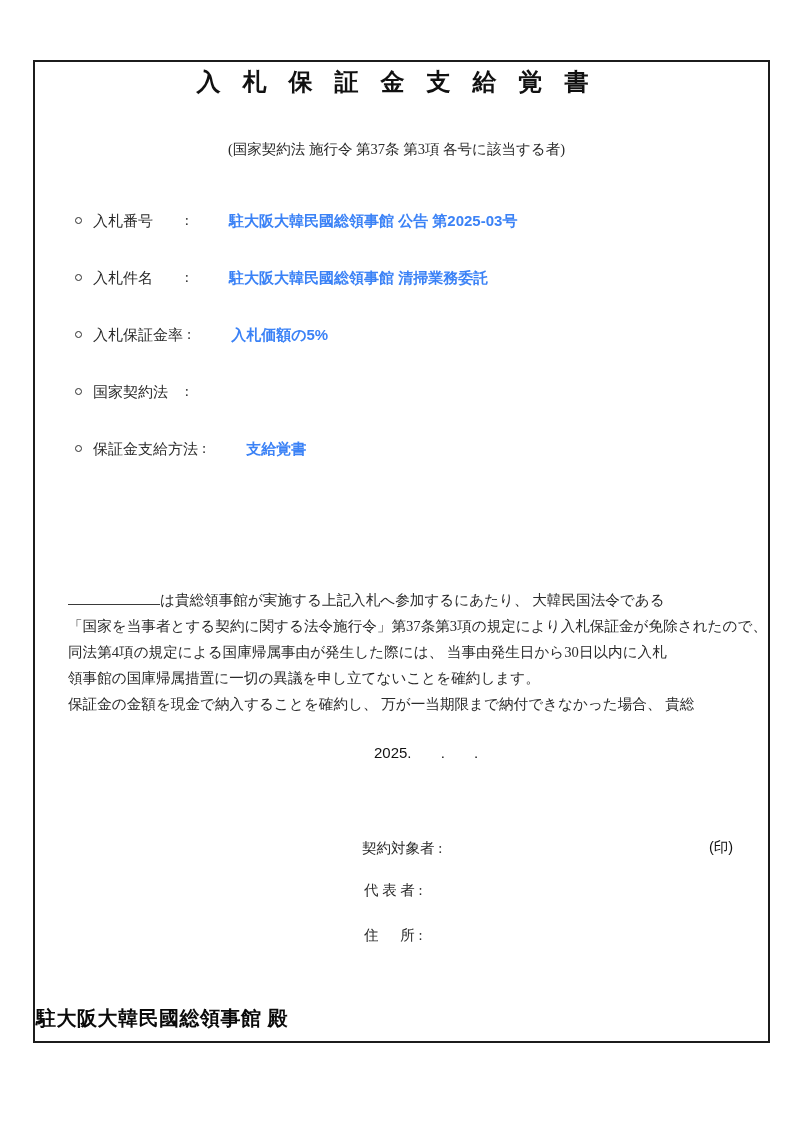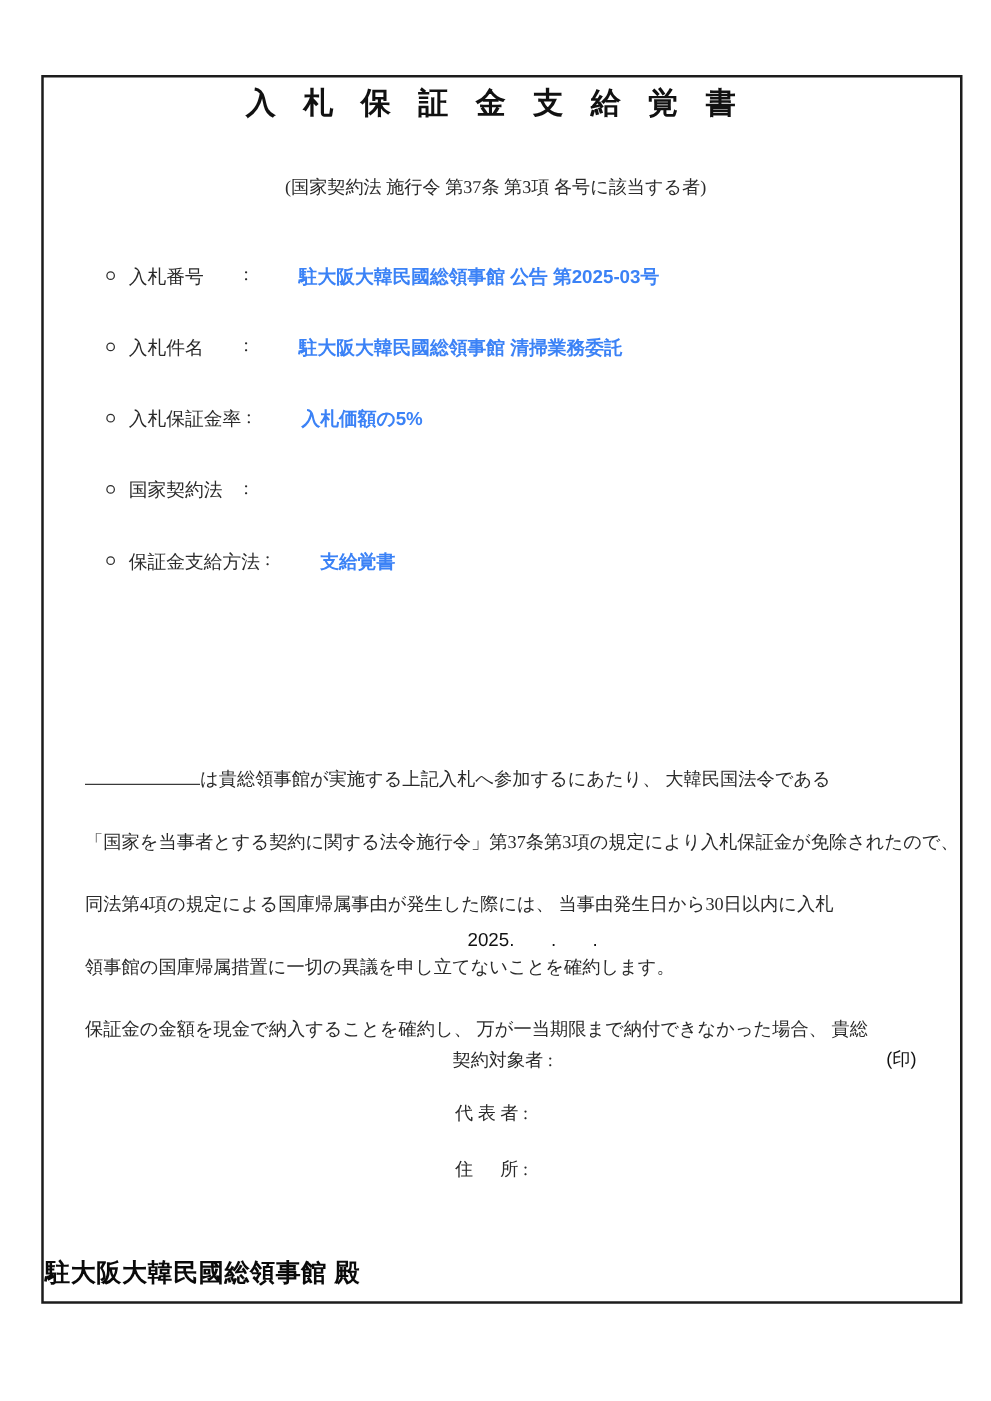--- a/index.html
+++ b/index.html
@@ -39,21 +39,21 @@
     left: 0;
     width: 100%;
     text-align: center;
     font-size: 14.5px;
     color: #2a2a2a;
     white-space: pre;
     margin-top: 24px;
   }
   .items {
     position: absolute;
-    left: 85px;
+    left: 75px;
     top: 212px;
     width: 640px;
   }
   .item-row {
     display: flex;
     align-items: flex-start;
     height: 19px;
     margin-bottom: 38px;
     font-size: 15px;
   }
@@ -87,21 +87,20 @@
     left: 68px;
     top: 589px;
     width: 680px;
     font-size: 14.6px;
     color: #2a2a2a;
   }
   .para-line {
     height: 26px;
     line-height: 22px;
     white-space: pre;
-    margin-top: 24px;
   }
   .blank-underline {
     display: inline-block;
     width: 92px;
     height: 14px;
     border-bottom: 1.3px solid #3a3a3a;
     vertical-align: baseline;
   }
   .date-line {
     position: absolute;

